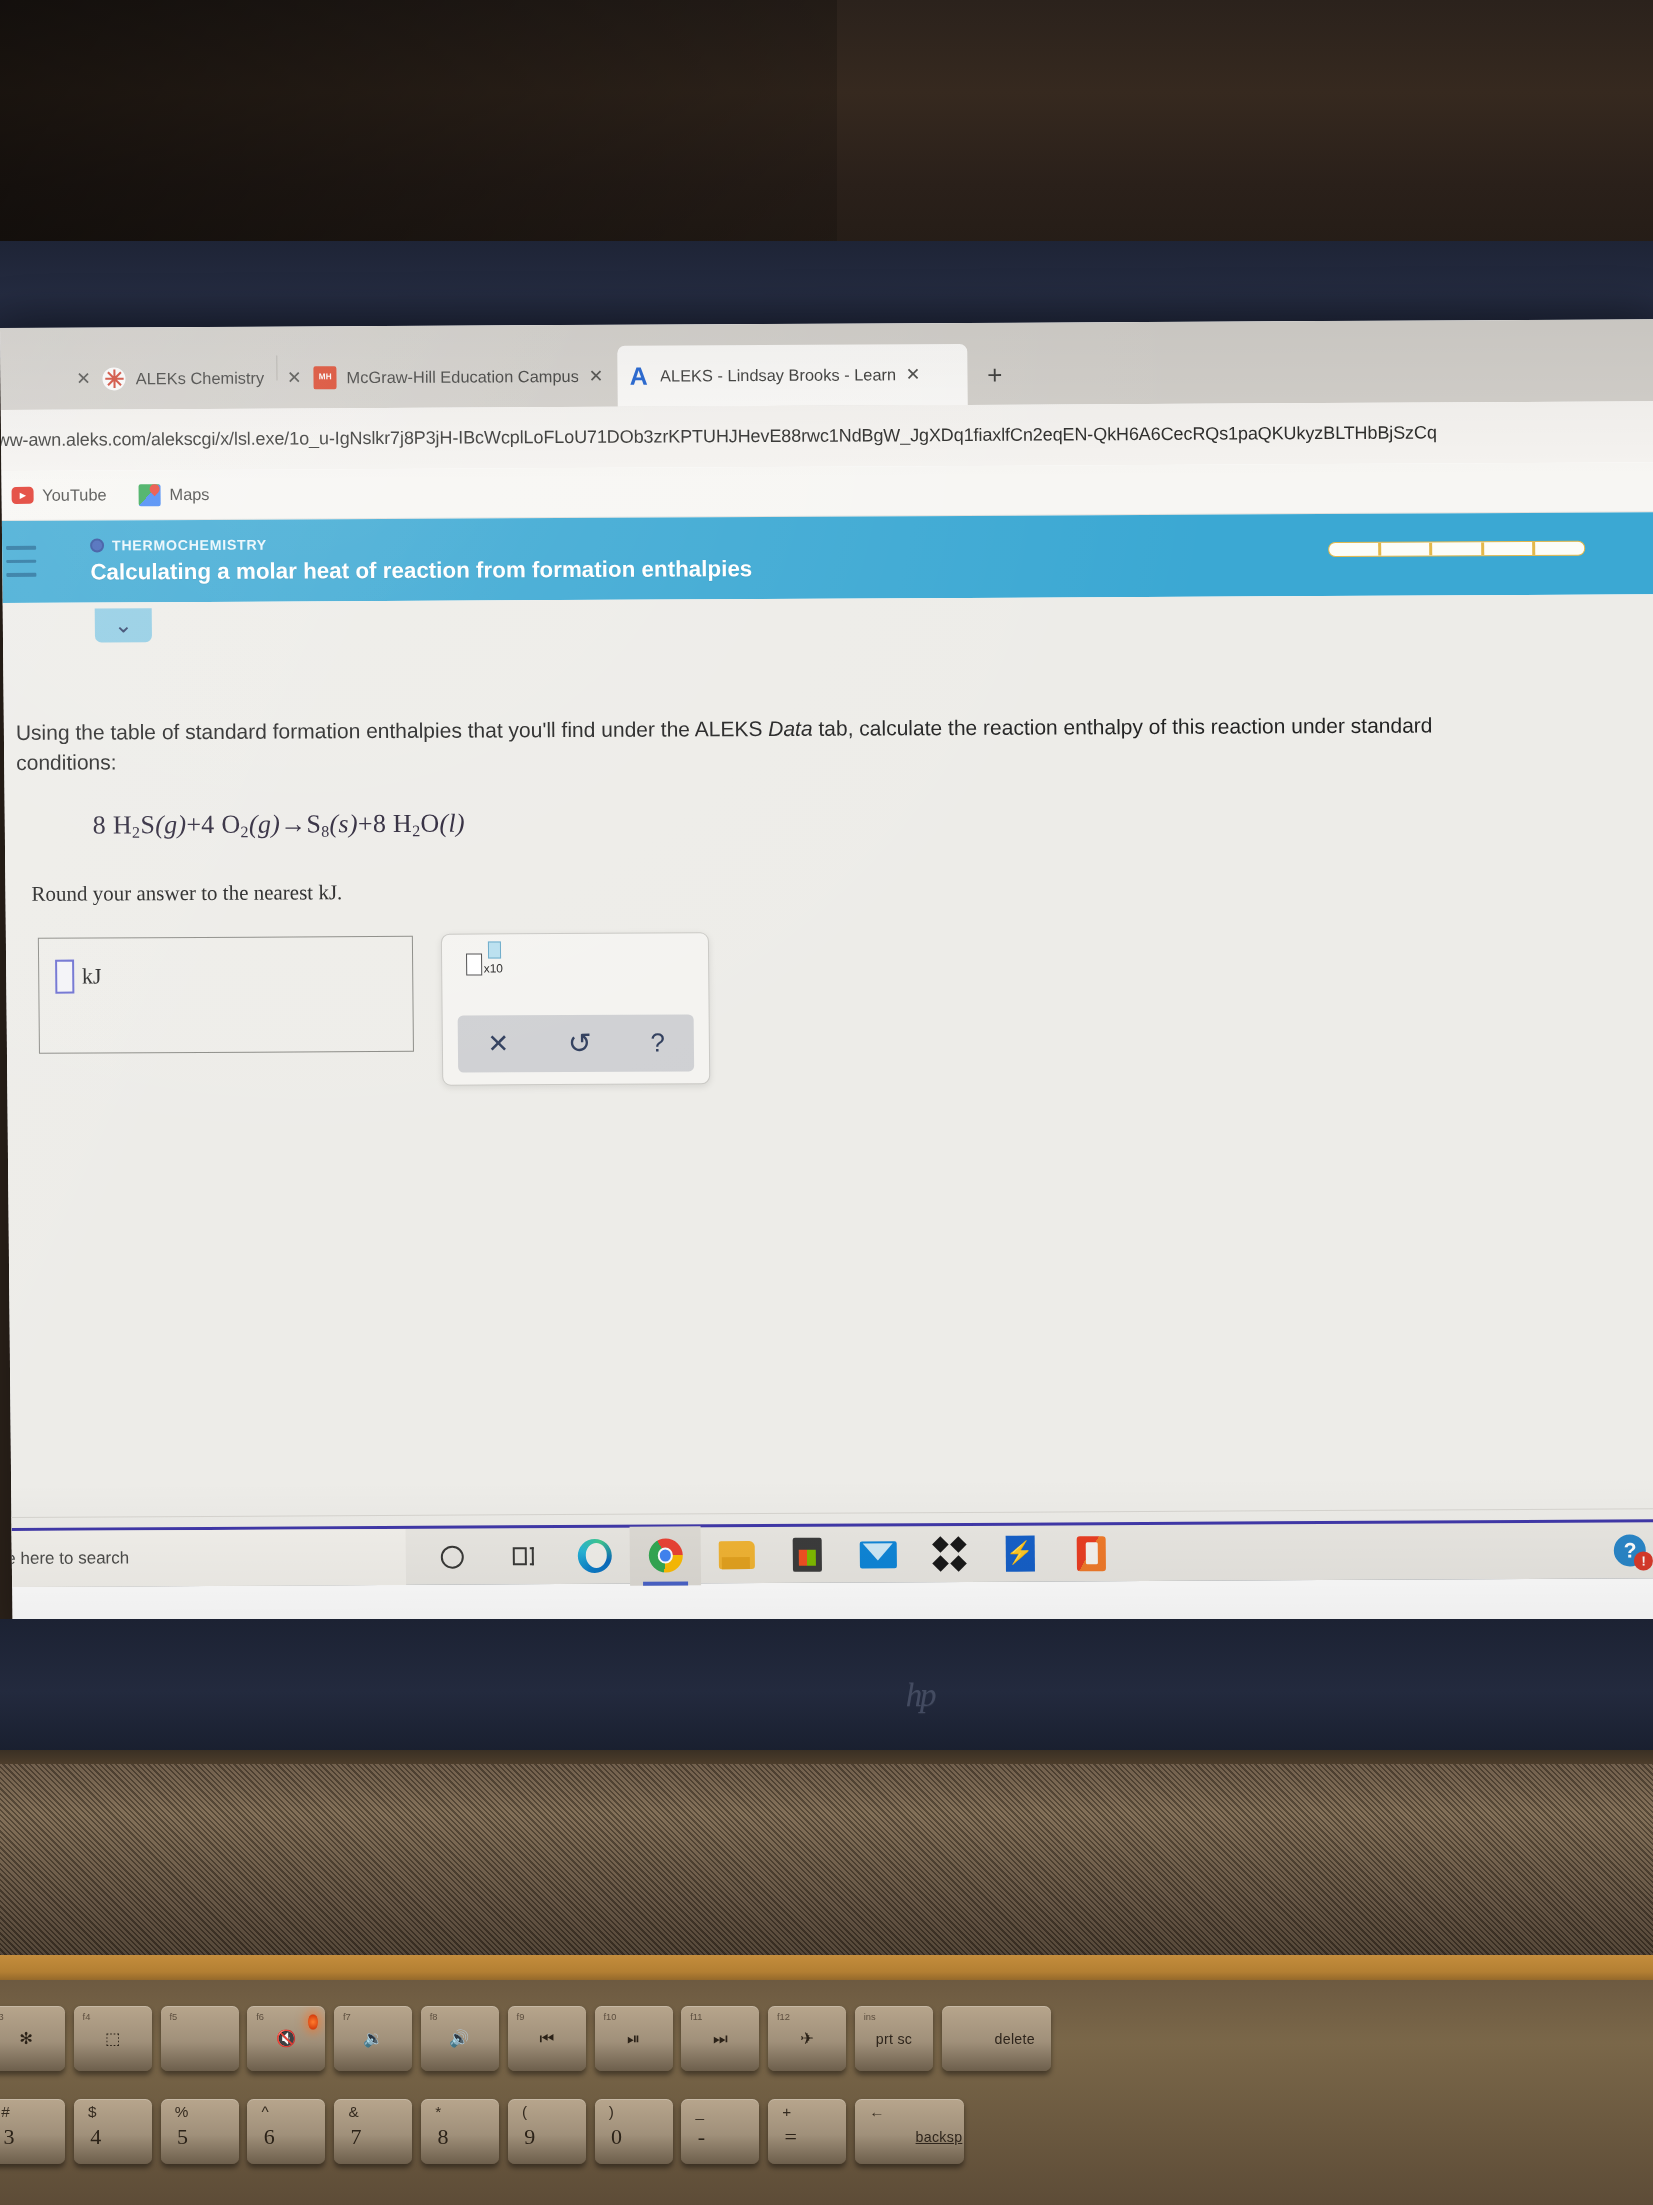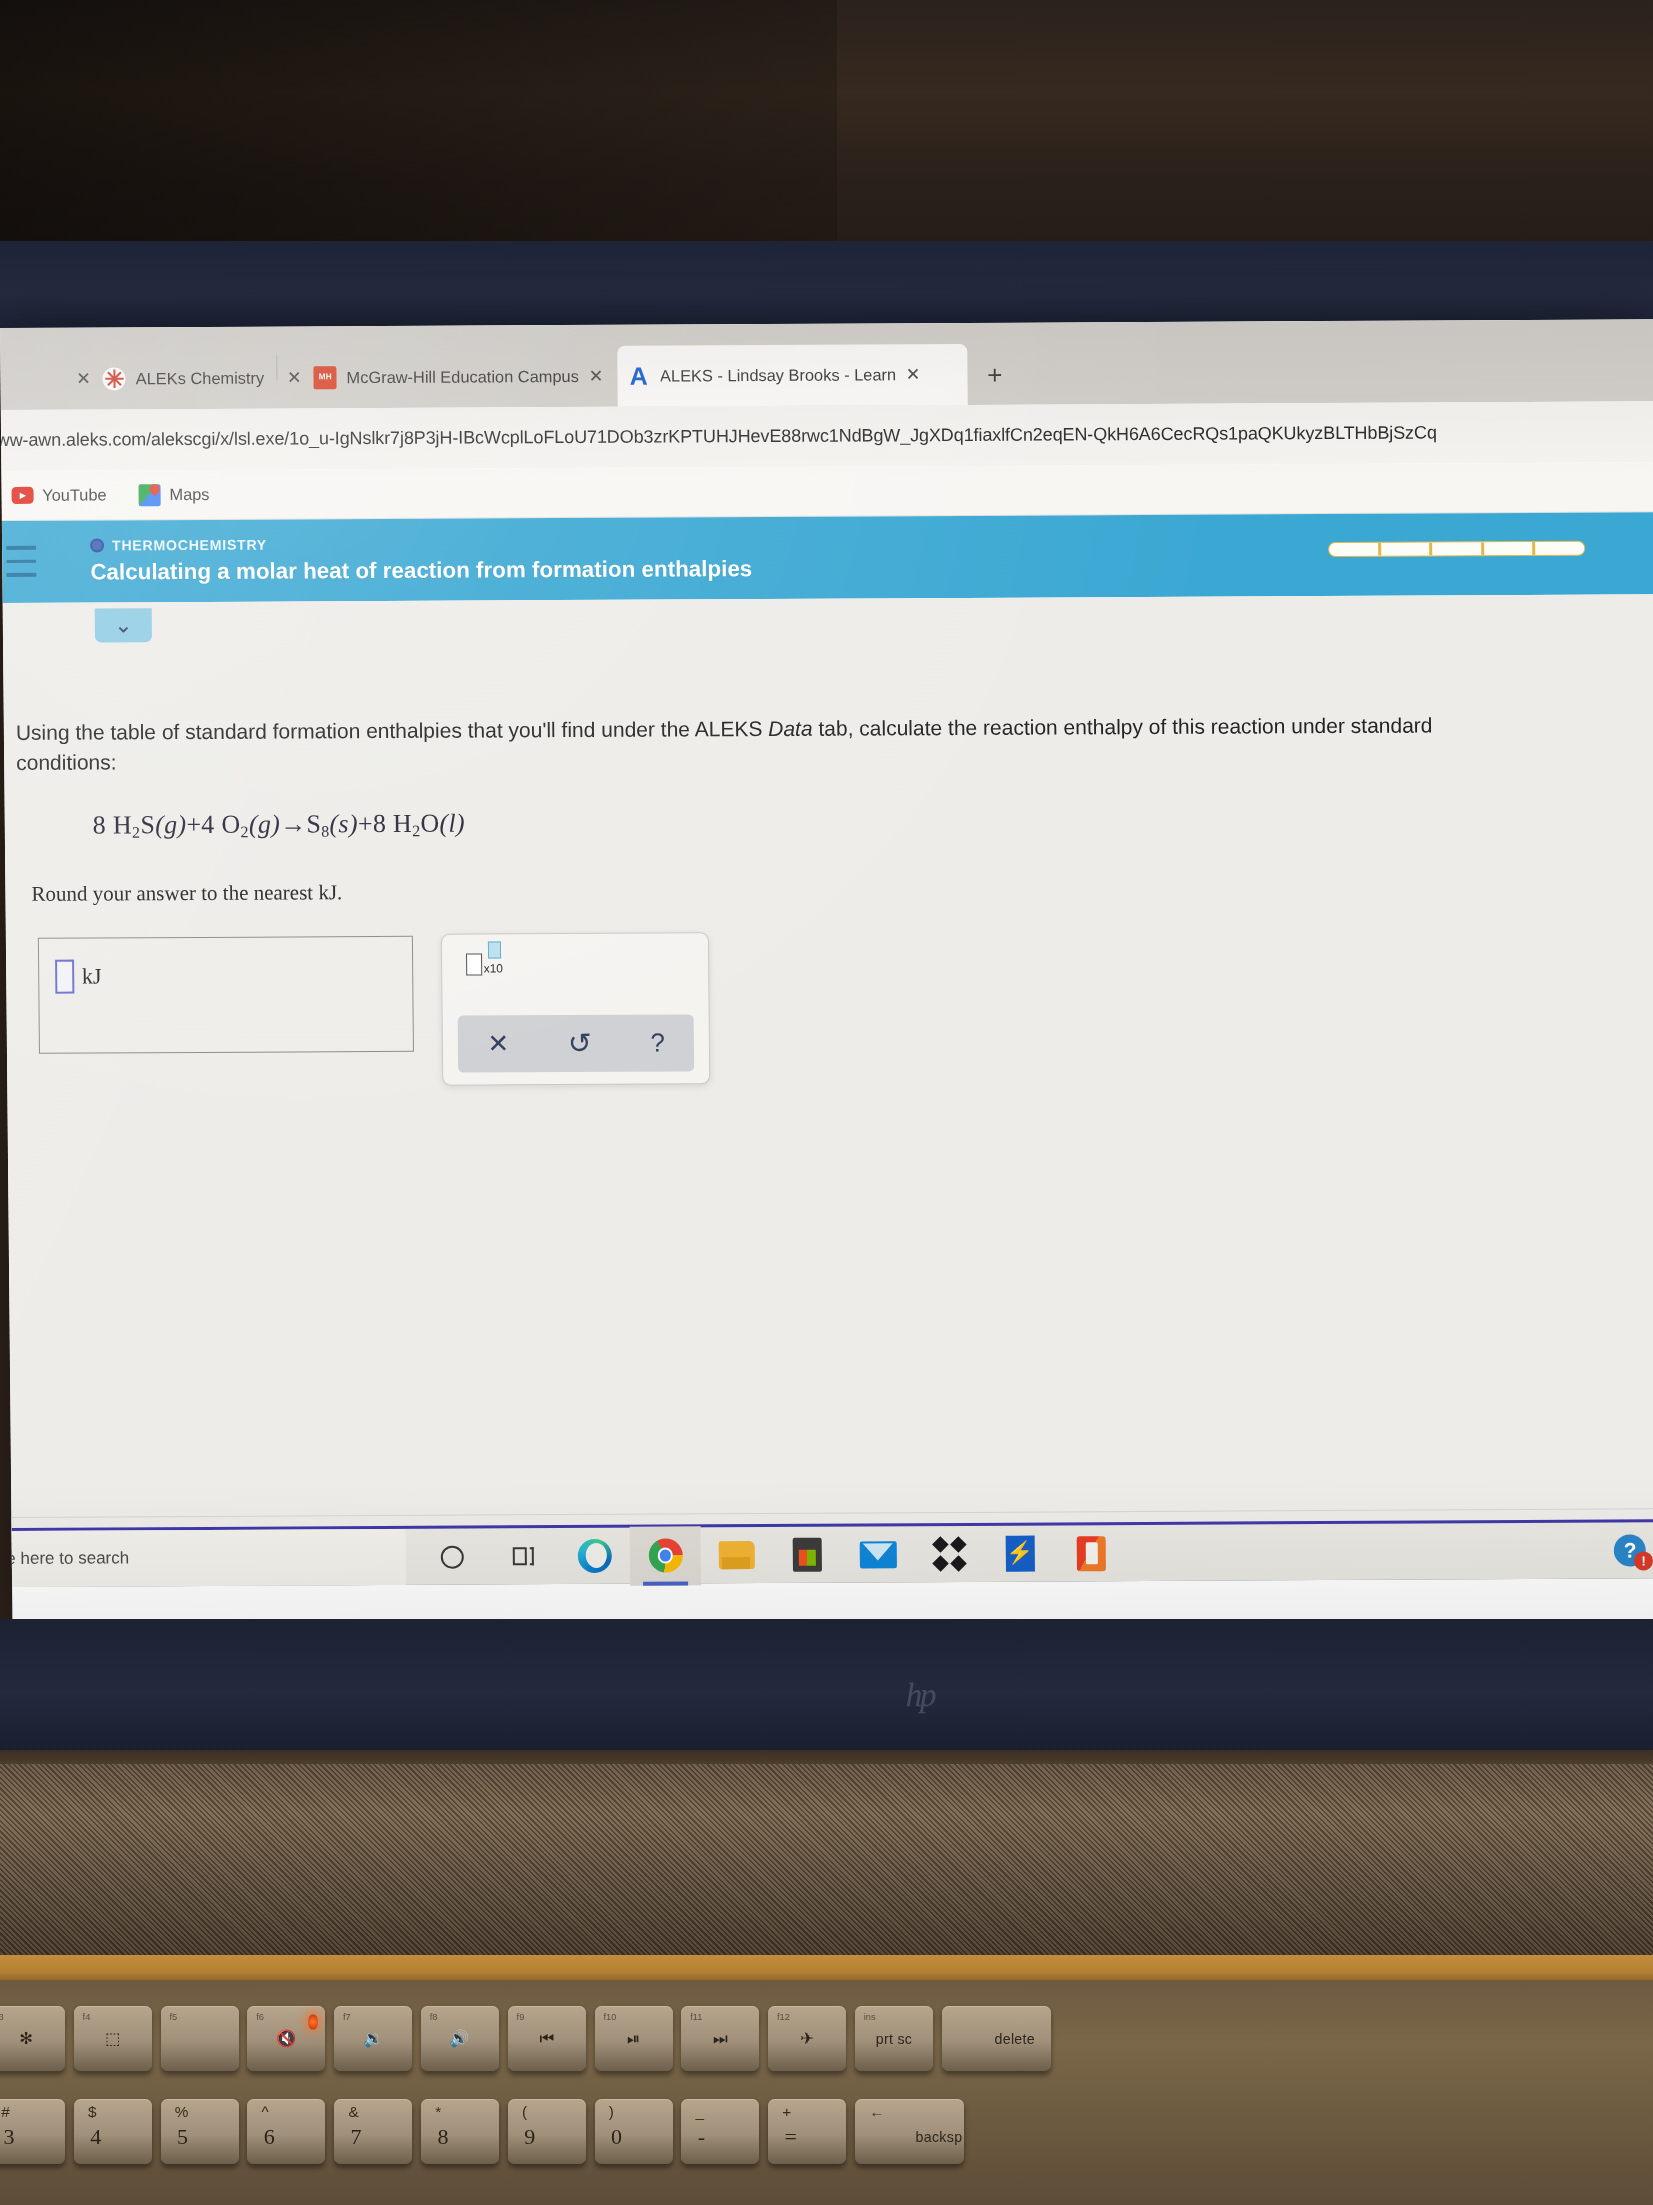--- a/index.html
+++ b/index.html
@@ -702,18 +702,18 @@
     <div class="key">
         <span class="shifted">_</span>
         <span class="base-char">-</span>
       </div>
     <div class="key">
         <span class="shifted">+</span>
         <span class="base-char">=</span>
       </div>
     <div class="key wide">
         <span class="shifted">←</span>
-        <span class="small" style="margin-left:22px;margin-top:11px;">backsp</span>
+        <span class="small" style="margin-left:22px;margin-top:11px;text-decoration:underline;">backsp</span>
       </div>
   </div>
 
 </div>
 
 
 </body></html>

